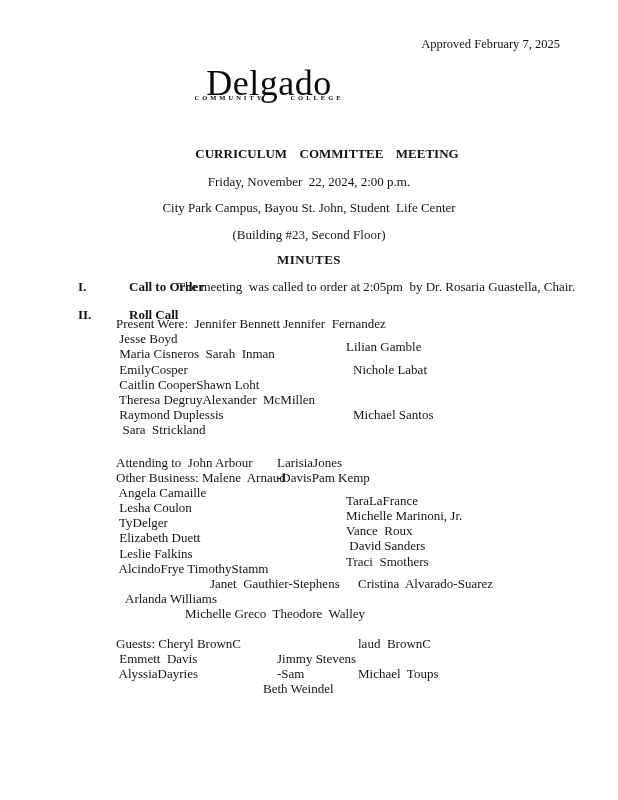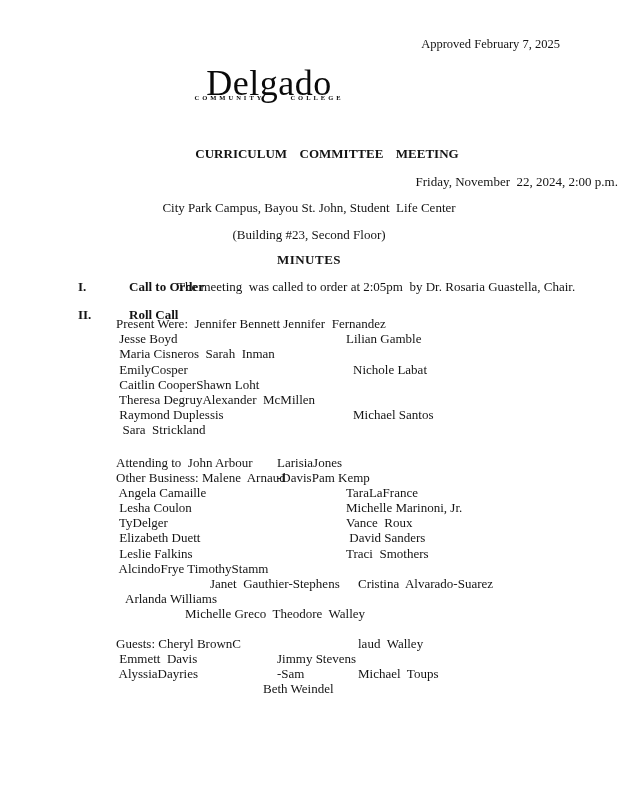--- a/index.html
+++ b/index.html
@@ -12,21 +12,21 @@
   
   .approved{position:absolute;top:37px;right:70px;font-size:12.5px;white-space:pre;}
   
   .logo{position:absolute;top:66px;left:0;width:538px;text-align:center;}
   .wordmark{font-size:36px;line-height:34px;letter-spacing:0.5px;color:#0a0a0a;}
   .tagline{display:flex;justify-content:center;gap:26px;margin-top:-6px;}
   .tagline span{font-size:6.5px;letter-spacing:3px;font-weight:bold;color:#0a0a0a;}
   
   .h{position:absolute;left:0;width:618px;text-align:center;white-space:pre;}
   .h-title{top:146px;font-weight:bold;word-spacing:3px;margin-left:18px;}
-  .h-date{top:174px;text-align:right;}
+  .h-date{top:174px;}
   .h-loc{top:200px;}
   .h-bld{top:227px;}
   .h-min{top:252px;font-weight:bold;letter-spacing:0.5px;}
   
   .sec{position:absolute;left:0;width:618px;height:16px;}
   .sec-1{top:279px;}
   .sec-2{top:307px;}
   .sec .num{position:absolute;left:78px;font-weight:bold;white-space:pre;}
   .sec .lbl{position:absolute;left:129px;font-weight:bold;white-space:pre;text-align:right;}
   .sec .txt{position:absolute;left:177px;white-space:pre;}
@@ -35,21 +35,21 @@
   .row{position:relative;height:15.2px;line-height:15.2px;}
   .row span{position:absolute;top:0;white-space:pre;}
   .spacer1{height:17px;}
   .spacer2{height:14px;}
   .pl{left:116px;}   
   .pa{left:125px;}   
   .pi1{left:185px;}  
   .pi2{left:210px;}  
   .pm2{left:263px;}  
   .pm{left:277px;}   
-  .pr{left:346px;}   
+  .pr{left:346px;margin-top:8px;}   
   .pr2{left:353px;text-align:center;}  
   .pr3{left:358px;}  
 </style>
 </head>
 <body>
 
 <div class="page">
 
   <div class="approved">Approved February 7, 2025</div>
 
@@ -148,21 +148,21 @@
         <span class="pa">Arlanda Williams</span>
       </div>
     <div class="row">
         <span class="pi1">Michelle Greco  Theodore  Walley</span>
       </div>
 
     <div class="spacer2"></div>
 
     <div class="row">
         <span class="pl">Guests: Cheryl BrownC</span>
-        <span class="pr3">laud  Walley</span>
+        <span class="pr3">laud  BrownC</span>
       </div>
     <div class="row">
         <span class="pl"> Emmett  Davis</span>
         <span class="pm">Jimmy Stevens</span>
       </div>
     <div class="row">
         <span class="pl"> AlyssiaDayries</span>
         <span class="pm">-Sam</span>
         <span class="pr3">Michael  Toups</span>
       </div>

